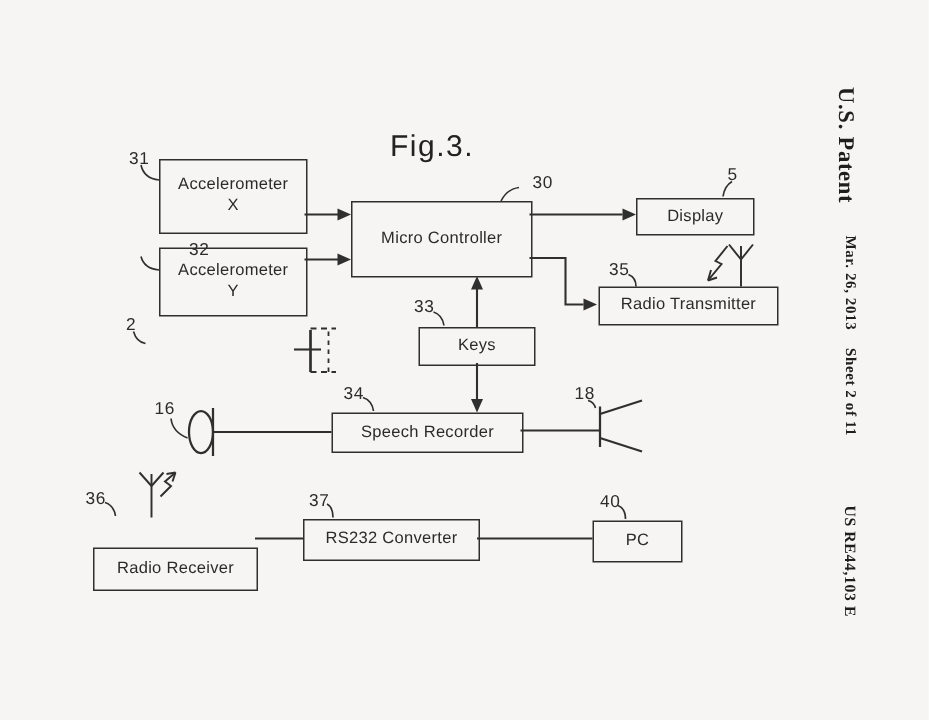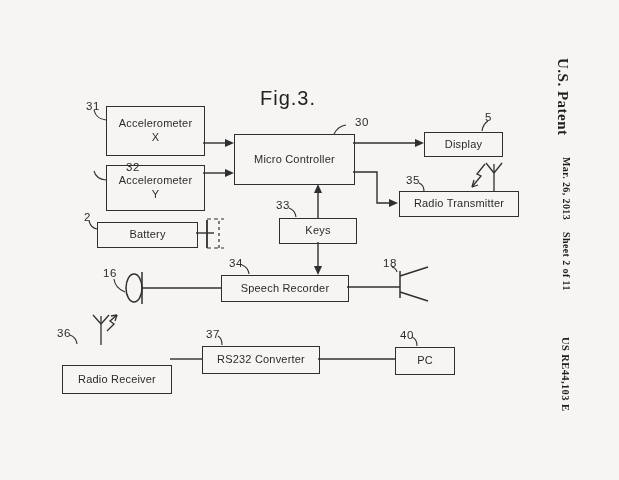--- a/index.html
+++ b/index.html
@@ -156,23 +156,20 @@
   <div id="fig-title">Fig.3.</div>
 
   <div class="box" style="left:106px;top:106px;width:97px;height:48px;">
     <span>Accelerometer</span>
     <span>X</span>
   </div>
   <div class="box" style="left:106px;top:165px;width:97px;height:44px;">
     <span>Accelerometer</span>
     <span>Y</span>
   </div>
-  <div class="box" style="left:97px;top:222px;width:99px;height:24px;">
-    <span>Battery</span>
-  </div>
   <div class="box" style="left:234px;top:134px;width:119px;height:49px;">
     <span>Micro Controller</span>
   </div>
   <div class="box" style="left:424px;top:132px;width:77px;height:23px;">
     <span>Display</span>
   </div>
   <div class="box" style="left:399px;top:191px;width:118px;height:24px;">
     <span>Radio Transmitter</span>
   </div>
   <div class="box" style="left:279px;top:218px;width:76px;height:24px;">

